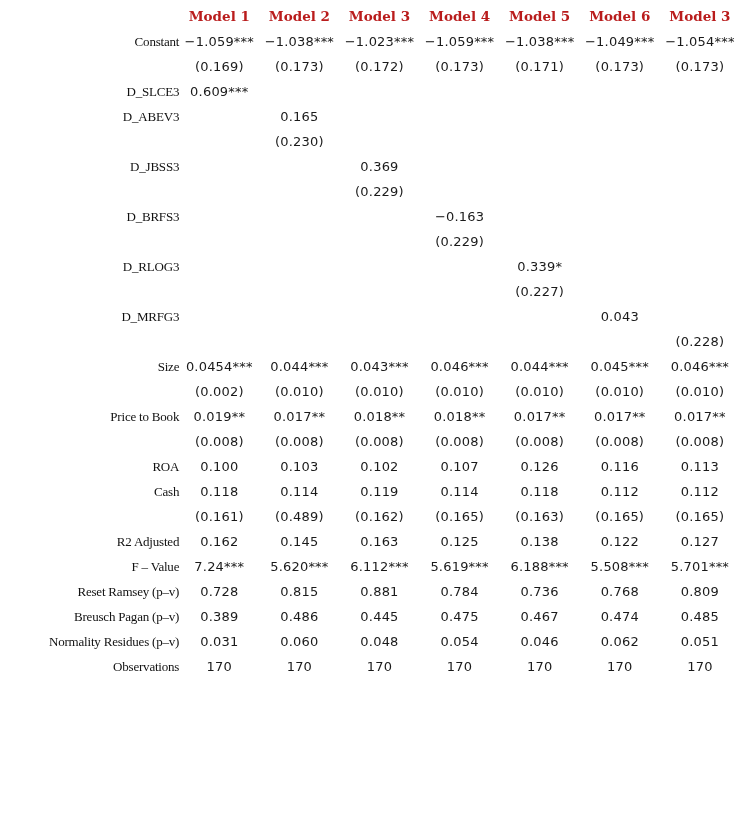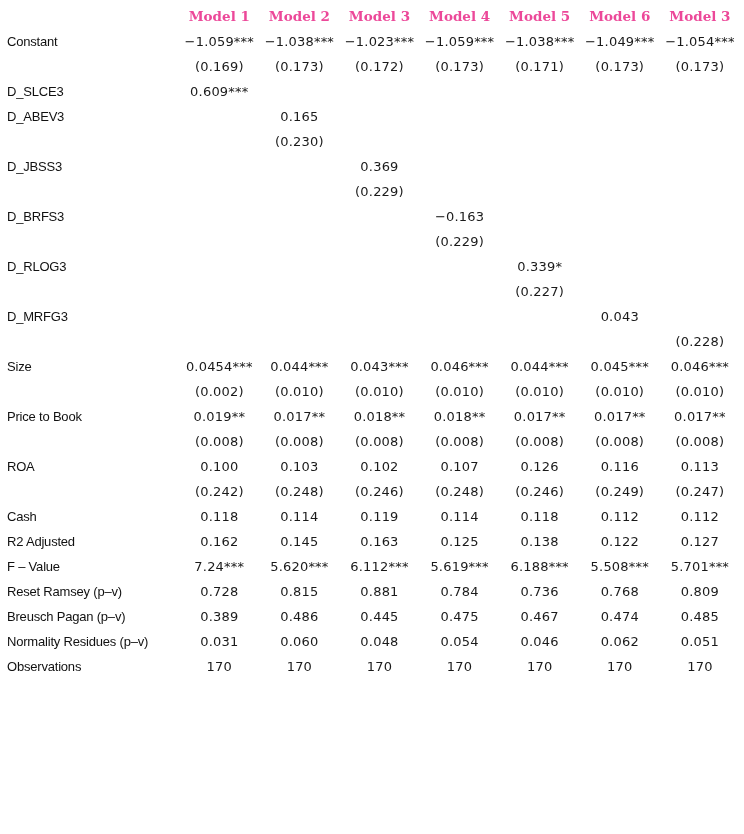--- a/index.html
+++ b/index.html
@@ -16,25 +16,25 @@
   }
   col.c-label { width: 179px; }
   col.c-model { width: 80px; }
   td, th {
     height: 25px; padding: 0; line-height: 25px;
     font-size: 13px; white-space: nowrap;
   }
   th {
     font-family: "DejaVu Serif", "Liberation Serif", serif;
     font-weight: bold; font-size: 13.5px; text-align: center;
-    color: #ec4899;
+    color: #b91c1c;
   }
   td.label {
-    text-align: left; padding-left: 7px;
-    font-family: Liberation Sans, sans-serif;
+    text-align: right; padding-left: 7px;
+    font-family: Liberation Serif, serif;
     font-size: 13px; letter-spacing: -0.2px;
   }
   td.val {
     text-align: center;
     font-family: "DejaVu Sans", "Liberation Sans", sans-serif;
     font-size: 13px; letter-spacing: 0.2px; color: #1a1a1a;
   }
 </style>
 </head>
 <body>
@@ -237,40 +237,40 @@
         <td class="label">ROA</td>
         <td class="val">0.100</td>
         <td class="val">0.103</td>
         <td class="val">0.102</td>
         <td class="val">0.107</td>
         <td class="val">0.126</td>
         <td class="val">0.116</td>
         <td class="val">0.113</td>
       </tr>
       <tr>
-        <td class="label"></td>
-        <td class="val">(0.242)</td>
-        <td class="val">(0.248)</td>
-        <td class="val">(0.246)</td>
-        <td class="val">(0.248)</td>
-        <td class="val">(0.246)</td>
-        <td class="val">(0.249)</td>
-        <td class="val">(0.247)</td>
-      </tr>
-      <tr>
         <td class="label">Cash</td>
         <td class="val">0.118</td>
         <td class="val">0.114</td>
         <td class="val">0.119</td>
         <td class="val">0.114</td>
         <td class="val">0.118</td>
         <td class="val">0.112</td>
         <td class="val">0.112</td>
       </tr>
       <tr>
+        <td class="label"></td>
+        <td class="val">(0.161)</td>
+        <td class="val">(0.489)</td>
+        <td class="val">(0.162)</td>
+        <td class="val">(0.165)</td>
+        <td class="val">(0.163)</td>
+        <td class="val">(0.165)</td>
+        <td class="val">(0.165)</td>
+      </tr>
+      <tr>
         <td class="label">R2 Adjusted</td>
         <td class="val">0.162</td>
         <td class="val">0.145</td>
         <td class="val">0.163</td>
         <td class="val">0.125</td>
         <td class="val">0.138</td>
         <td class="val">0.122</td>
         <td class="val">0.127</td>
       </tr>
       <tr>

